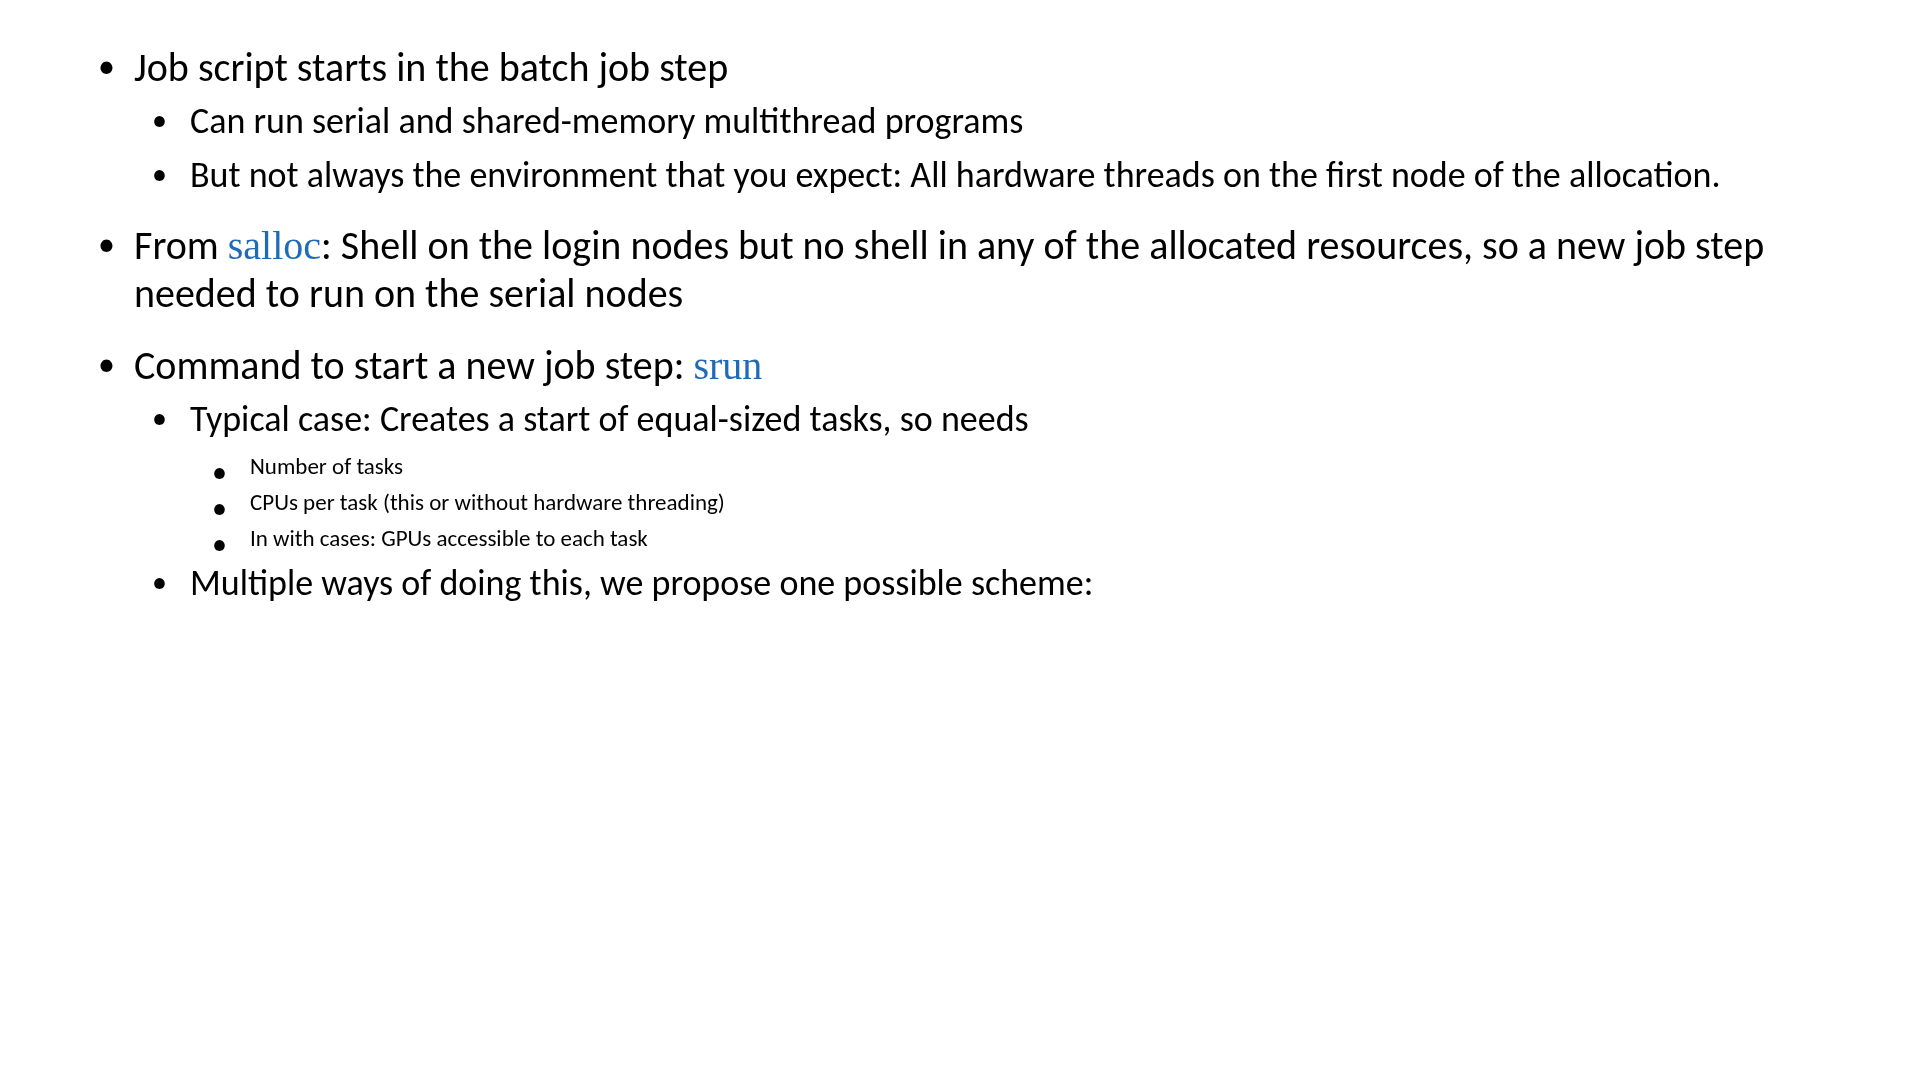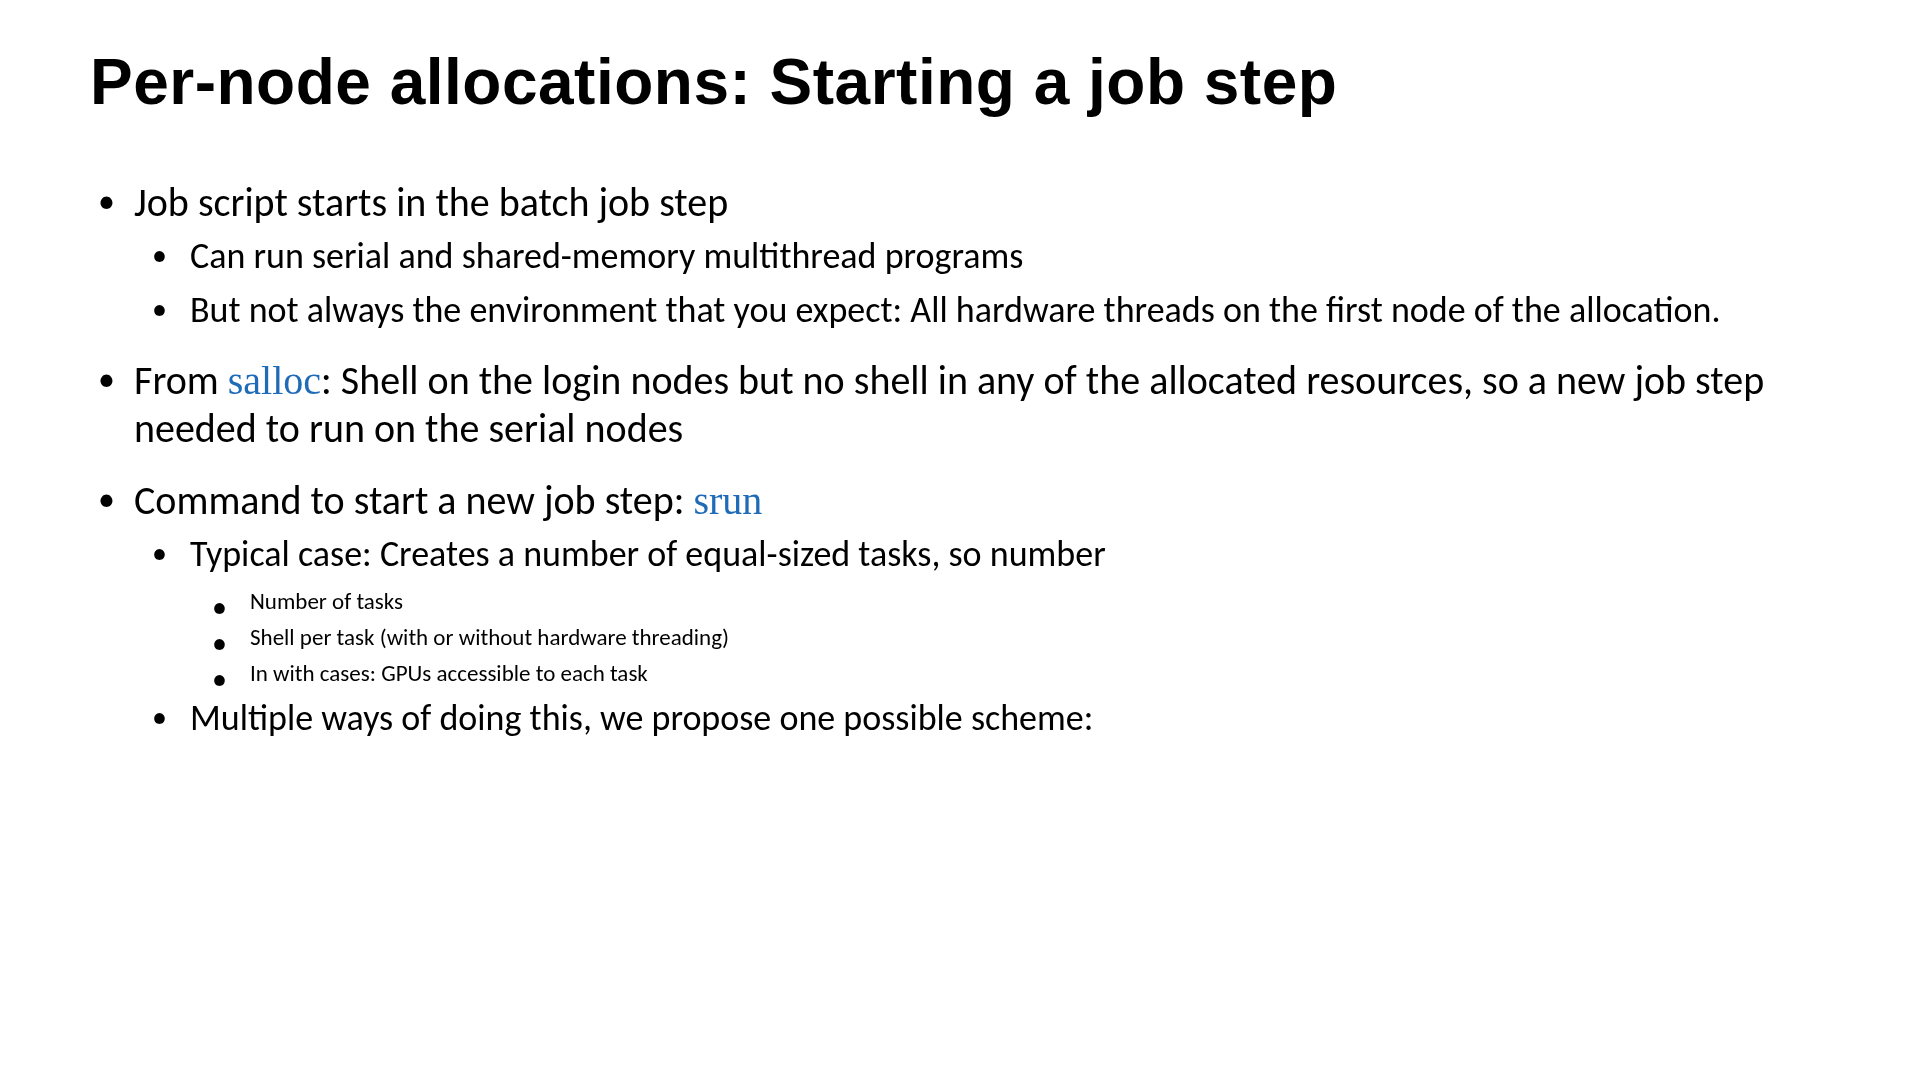--- a/index.html
+++ b/index.html
@@ -90,21 +90,20 @@
   .code {
     font-family: Liberation Serif, serif;
     color: #1f6bb8;
   }
 </style>
 </head>
 <body>
 
 <div class="slide">
 
-  <h1 class="title">Per-node allocations: Starting a job step</h1>
 
   <ul class="lvl1">
 
     <li>
       <span>Job script starts in the batch job step</span>
       <ul class="lvl2">
         <li>
           <span>Can run serial and shared-memory multithread programs</span>
         </li>
         <li>
@@ -114,27 +113,27 @@
     </li>
 
     <li>
       <span>From </span><span class="code">salloc</span><span>: Shell on the login nodes but no shell in any of the allocated resources, so a new job step needed to run on the serial nodes</span>
     </li>
 
     <li>
       <span>Command to start a new job step: </span><span class="code">srun</span>
       <ul class="lvl2">
         <li>
-          <span>Typical case: Creates a number of equal-sized tasks, so number</span>
+          <span>Typical case: Creates a start of equal-sized tasks, so needs</span>
           <ul class="lvl3">
             <li>
               <span>Number of tasks</span>
             </li>
             <li>
-              <span>Shell per task (with or without hardware threading)</span>
+              <span>CPUs per task (this or without hardware threading)</span>
             </li>
             <li>
               <span>In with cases: GPUs accessible to each task</span>
             </li>
           </ul>
         </li>
         <li>
           <span>Multiple ways of doing this, we propose one possible scheme:</span>
         </li>
       </ul>

